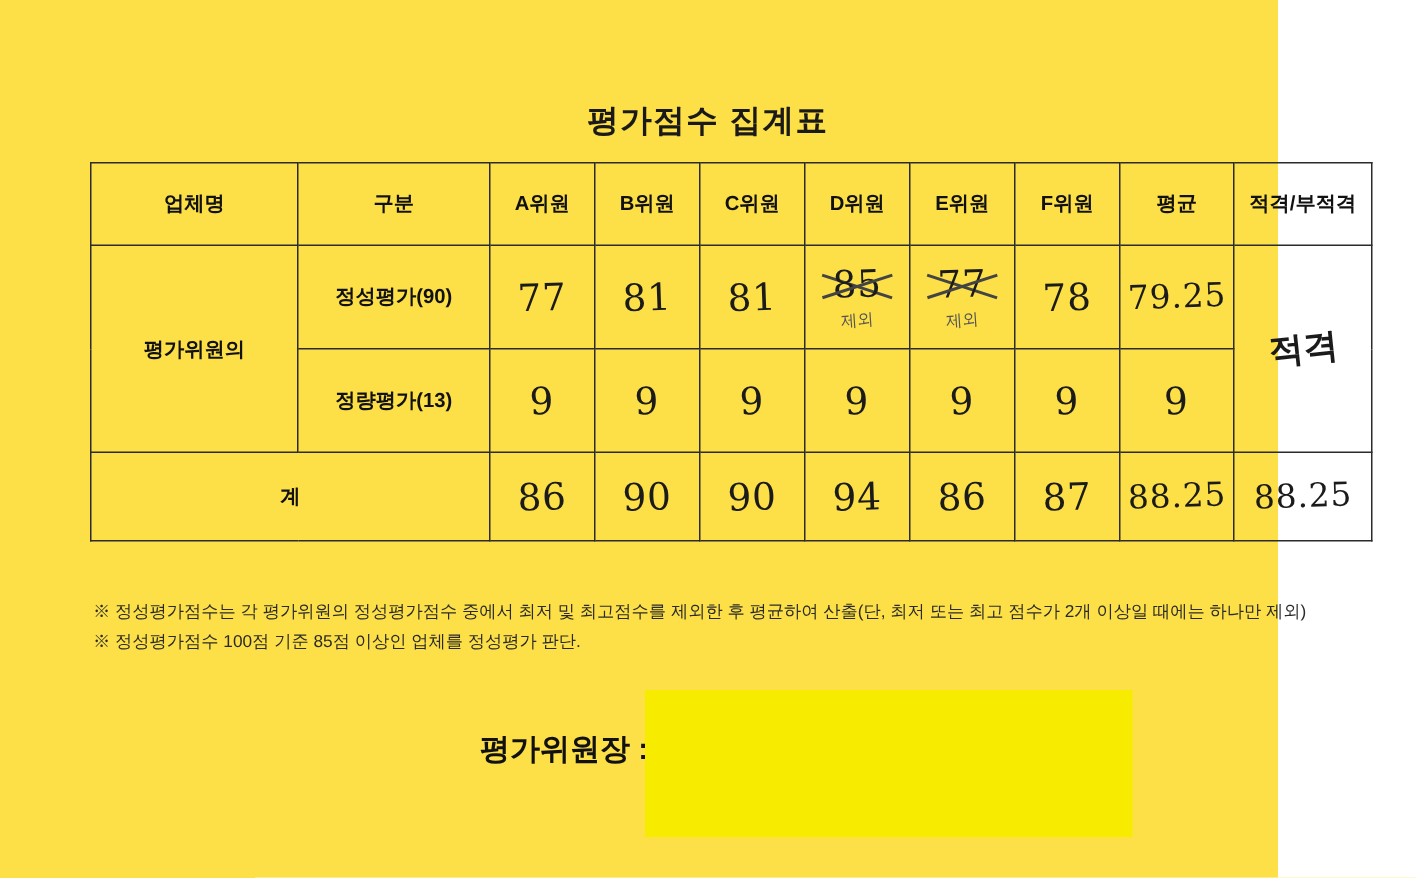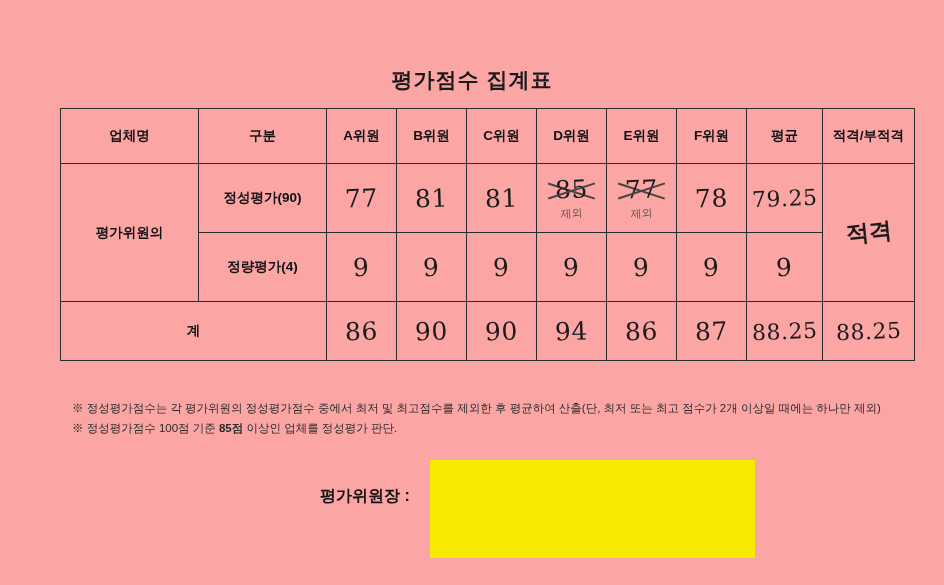--- a/index.html
+++ b/index.html
@@ -10,23 +10,23 @@
   body {
     width: 944px;
     height: 585px;
     font-family: "Liberation Sans", sans-serif;
     color: #111;
     position: relative;
     overflow: hidden;
   }
   .page {
     position: relative;
-    width: 944px;
+    width: 852px;
     height: 585px;
-    background: #fca5a5;
+    background: #fde047;
   }
   .doc-title {
     position: absolute;
     top: 66px;
     left: 0;
     width: 944px;
     text-align: center;
     font-size: 21px;
     font-weight: bold;
     letter-spacing: 1px;
@@ -116,35 +116,35 @@
 
   .notes {
     position: absolute;
     left: 62px;
     top: 398px;
     width: 840px;
     font-size: 11.5px;
     color: #2a2a2a;
     line-height: 1.75;
   }
-  .notes div { white-space: nowrap; margin-left: 10px; }
-  .notes b { font-weight: bold; }
+  .notes div { white-space: nowrap; }
+  .notes b { font-weight: normal; }
 
   .chair-row {
     position: absolute;
     left: 320px;
     top: 478px;
     width: 560px;
     height: 24px;
   }
   .chair-label {
     position: absolute;
     left: 0;
     top: 8px;
-    font-size: 16px;
+    font-size: 20px;
     font-weight: bold;
     color: #111;
   }
   .redaction {
     position: absolute;
     left: 110px;
     top: -18px;
     width: 325px;
     height: 98px;
     background: #f7ec00;
@@ -197,21 +197,21 @@
         <td class="hw-cell">
           <span class="strike-wrap"><span class="hw">77</span></span>
           <span class="excl-note">제외</span>
         </td>
         <td class="hw-cell"><span class="hw">78</span></td>
         <td class="hw-cell"><span class="hw hw-sm">79.25</span></td>
         <td rowspan="2"><span class="result-hw">적격</span></td>
       </tr>
 
       <tr class="body-row">
-        <td class="label-cell">정량평가(4)</td>
+        <td class="label-cell">정량평가(13)</td>
         <td class="hw-cell"><span class="hw">9</span></td>
         <td class="hw-cell"><span class="hw">9</span></td>
         <td class="hw-cell"><span class="hw">9</span></td>
         <td class="hw-cell"><span class="hw">9</span></td>
         <td class="hw-cell"><span class="hw">9</span></td>
         <td class="hw-cell"><span class="hw">9</span></td>
         <td class="hw-cell"><span class="hw">9</span></td>
       </tr>
 
       <tr class="sum-row">

